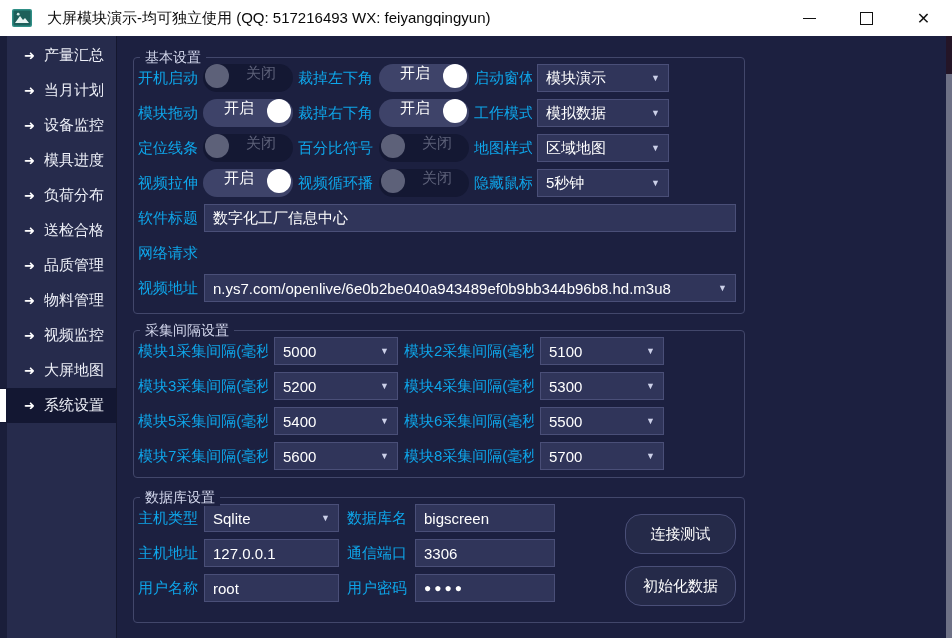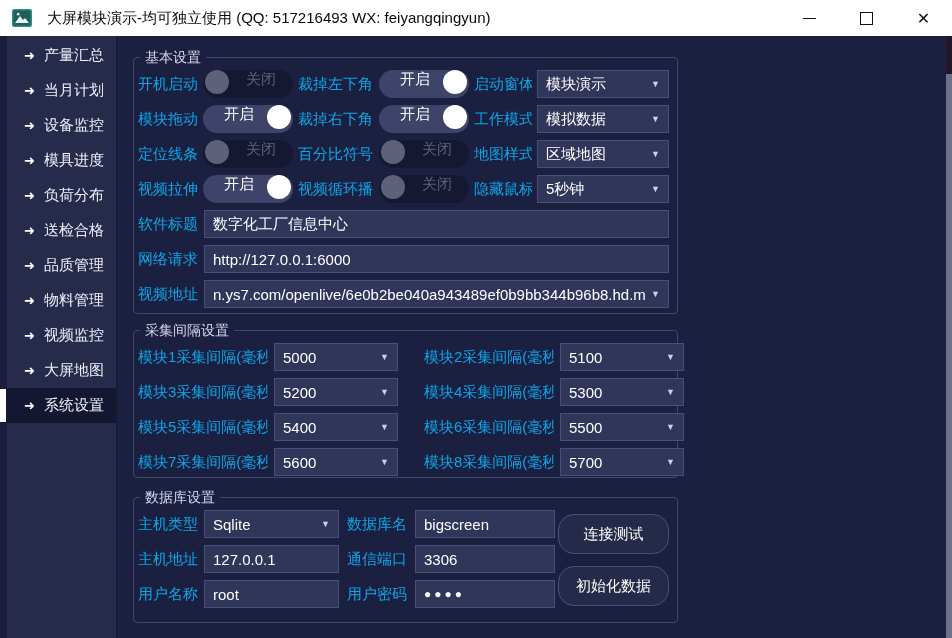--- a/index.html
+++ b/index.html
@@ -31,23 +31,23 @@
   .side-item{
     position:relative;height:35px;display:flex;align-items:center;gap:9px;
     padding-left:24px;color:#eef0f8;font-size:15px;cursor:pointer;
   }
   .side-item .arrow-ic{font-size:13px;color:#ffffff;}
   .side-item.active{background:#131732;}
   .side-item.active::before{content:'';position:absolute;left:0;top:1px;width:6px;height:33px;background:#ffffff;}
   
   .main{position:absolute;left:117px;top:36px;width:828px;height:602px;}
   .groupbox{
-    position:absolute;left:16px;width:545px;box-sizing:border-box;
+    position:absolute;left:16px;width:612px;box-sizing:border-box;
     border:1px solid #42476b;border-radius:4px;
-    padding:12px 8px 8px 4px;
+    padding:6px 8px 8px 4px;
   }
   .gb-legend{
     position:absolute;top:-9px;left:6px;background:#1c2040;padding:0 5px;
     color:#d3d7ec;font-size:14px;line-height:17px;
   }
   .gb-basic{top:21px;height:257px;}
   .gb-interval{top:294px;height:148px;}
   .gb-database{top:461px;height:126px;}
   .row{display:flex;align-items:center;margin-bottom:7px;height:28px;}
   .lbl{color:#0ea5e9;font-size:15px;white-space:nowrap;overflow:hidden;flex:none;}
@@ -67,21 +67,21 @@
     height:28px;background:#30355a;border:1px solid #4a4f78;border-radius:0;
     display:flex;align-items:center;padding:0 8px;color:#ffffff;font-size:15px;
     box-sizing:border-box;white-space:nowrap;overflow:hidden;flex:none;
   }
   .field .ftext{overflow:hidden;white-space:nowrap;}
   .field .arrow{margin-left:auto;font-size:9px;color:#ccd0e8;padding-left:6px;flex:none;}
   .flex1{flex:1 1 auto;min-width:0;}
   
   .w58{width:58px;}.w60{width:60px;}.w62{width:62px;}.w76{width:76px;}
   .w124{width:124px;}.w130{width:130px;}.w132{width:132px;}.w135{width:135px;}.w140{width:140px;}
-  .g5{margin-right:5px;}.g6{margin-right:6px;}.g8{margin-right:8px;}.g10{margin-right:26px;}
+  .g5{margin-right:5px;}.g6{margin-right:6px;}.g8{margin-right:8px;}.g10{margin-right:6px;}
   .pwd{letter-spacing:3px;font-size:12px;}
   
   .btn{
     position:absolute;right:8px;width:111px;height:40px;box-sizing:border-box;
     background:#252a49;border:1px solid #4a4f78;border-radius:16px;
     color:#ffffff;font-size:15px;display:flex;align-items:center;justify-content:center;
     cursor:pointer;
   }
   .btn.b1{top:16px;}
   .btn.b2{top:68px;}
@@ -239,23 +239,20 @@
 
     <div class="row">
       <span class="lbl w60 g6">软件标题</span>
       <div class="field flex1">
         <span class="ftext">数字化工厂信息中心</span>
       </div>
     </div>
 
     <div class="row">
       <span class="lbl w60 g6">网络请求</span>
-      <div class="field flex1">
-        <span class="ftext">http://127.0.0.1:6000</span>
-      </div>
     </div>
 
     <div class="row">
       <span class="lbl w60 g6">视频地址</span>
       <div class="field flex1">
         <span class="ftext">n.ys7.com/openlive/6e0b2be040a943489ef0b9bb344b96b8.hd.m3u8</span>
         <span class="arrow">▼</span>
       </div>
     </div>
   </div>

